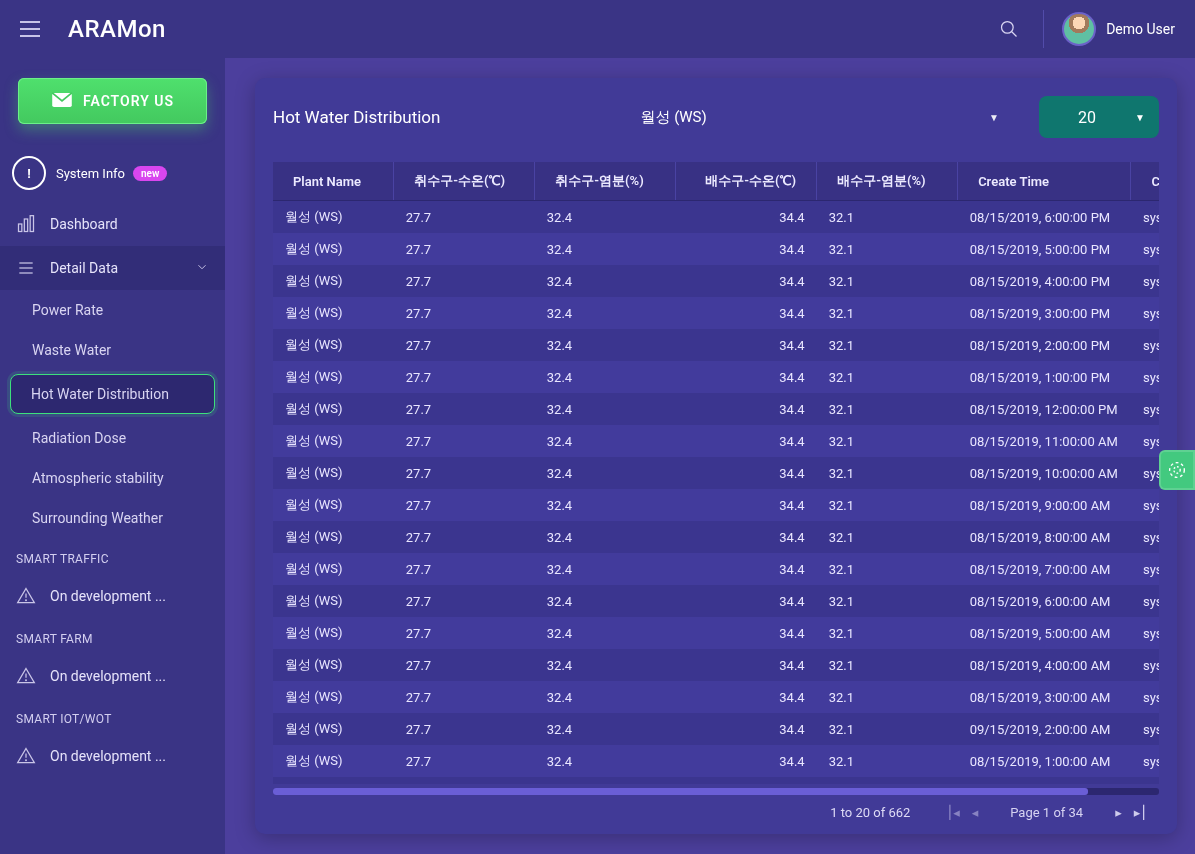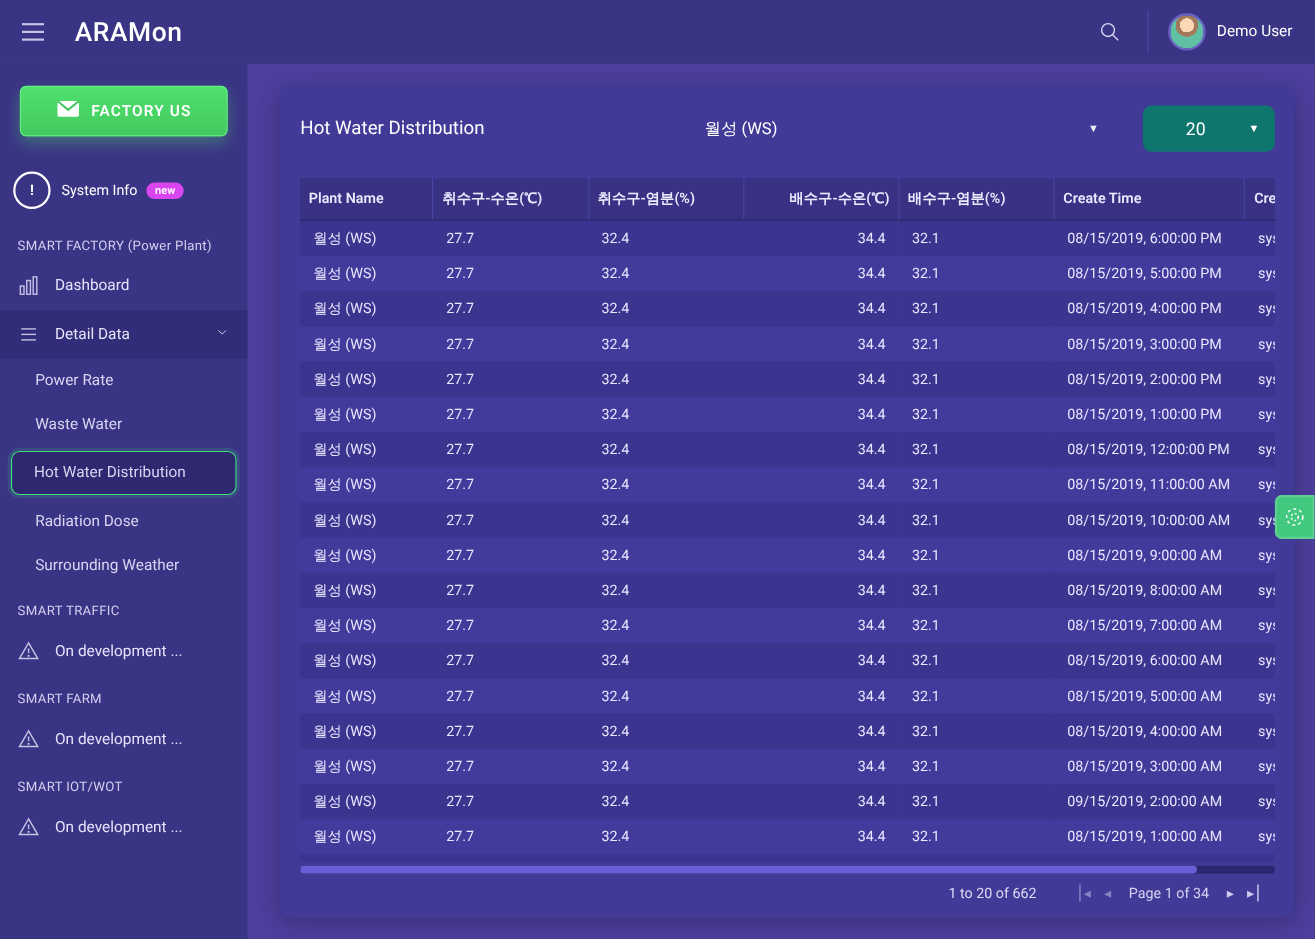--- a/index.html
+++ b/index.html
@@ -112,21 +112,21 @@
     font-size: 16px; cursor: pointer;
   }
   .page-size .caret { margin-left: auto; margin-right: 14px; font-size: 10px; }
   .page-size span:first-child { flex: 1; text-align: center; }
 
   
   .grid-wrap { flex: 1; overflow: hidden; display: flex; flex-direction: column; }
   .grid { overflow-x: auto; flex: 1; }
   table { border-collapse: collapse; min-width: 920px; width: 100%; }
   thead th {
-    background: #383184; text-align: left; padding: 10px 8px;
+    background: #383184; text-align: left; padding: 10px 20px;
     font-size: 13px; font-weight: 600; color: #eceaff;
     border-right: 1px solid #4a43a3; border-bottom: 1px solid #2c2770;
     white-space: nowrap;
   }
   tbody td {
     padding: 7px 12px; font-size: 13px; color: #e9e6ff; white-space: nowrap;
   }
   tbody tr:nth-child(odd)  { background: #3b358f; }
   tbody tr:nth-child(even) { background: #423b9c; }
   .col0 { width: 120px; }
@@ -142,21 +142,21 @@
   }
   .hscroll .thumb { width: 92%; height: 100%; background: #6a5ed6; border-radius: 3px; }
 
   .pager {
     display: flex; align-items: center; justify-content: flex-end;
     padding: 10px 6px 0 0; font-size: 13px; color: #dedbf6;
   }
   .pager .range { margin-right: 30px; }
   .pager .pg-btn { padding: 0 6px; opacity: .45; cursor: pointer; }
   .pager .pg-btn.enabled { opacity: .9; }
-  .pager .pg-info { margin: 0 10px; opacity: .95; }
+  .pager .pg-info { margin: 0 26px; opacity: .95; }
 
   
   .float-gear {
     position: fixed; right: 0; top: 450px;
     width: 36px; height: 40px;
     background: #43c97f; border-radius: 6px 0 0 6px;
     display: flex; align-items: center; justify-content: center;
     box-shadow: 0 0 0 2px rgba(255,255,255,0.15) inset;
     cursor: pointer;
   }
@@ -201,21 +201,20 @@
       </span>
       <span>FACTORY US</span>
     </div>
 
     <div class="sysinfo">
       <div class="circle-excl">!</div>
       <span>System Info</span>
       <span class="badge-new">new</span>
     </div>
 
-    <div class="sb-section-title">SMART FACTORY (Power Plant)</div>
 
     <div class="sb-item">
       <span class="sb-ic">
         <svg width="20" height="20" viewBox="0 0 24 24" class="svg-ic">
           <rect x="3" y="12" width="4" height="9"></rect>
             <rect x="10" y="6" width="4" height="15"></rect>
             <rect x="17" y="2" width="4" height="19"></rect>
         </svg>
       </span>
       <span>Dashboard</span>
@@ -234,20 +233,21 @@
         <svg width="14" height="14" viewBox="0 0 24 24" class="svg-ic">
             <polyline points="6 9 12 15 18 9"></polyline>
           </svg>
       </span>
     </div>
 
     <div class="sb-sub">Power Rate</div>
     <div class="sb-sub">Waste Water</div>
     <div class="sb-sub active">Hot Water Distribution</div>
     <div class="sb-sub">Radiation Dose</div>
+    <div class="sb-sub">Atmospheric stability</div>
     <div class="sb-sub">Surrounding Weather</div>
 
     <div class="sb-section-title">SMART TRAFFIC</div>
     <div class="sb-item">
       <span class="sb-ic">
         <svg width="20" height="20" viewBox="0 0 24 24" class="svg-ic">
             <polygon points="12 3 22 20 2 20"></polygon>
             <line x1="12" y1="9" x2="12" y2="14"></line>
             <circle cx="12" cy="17" r="0.5"></circle>
           </svg>

